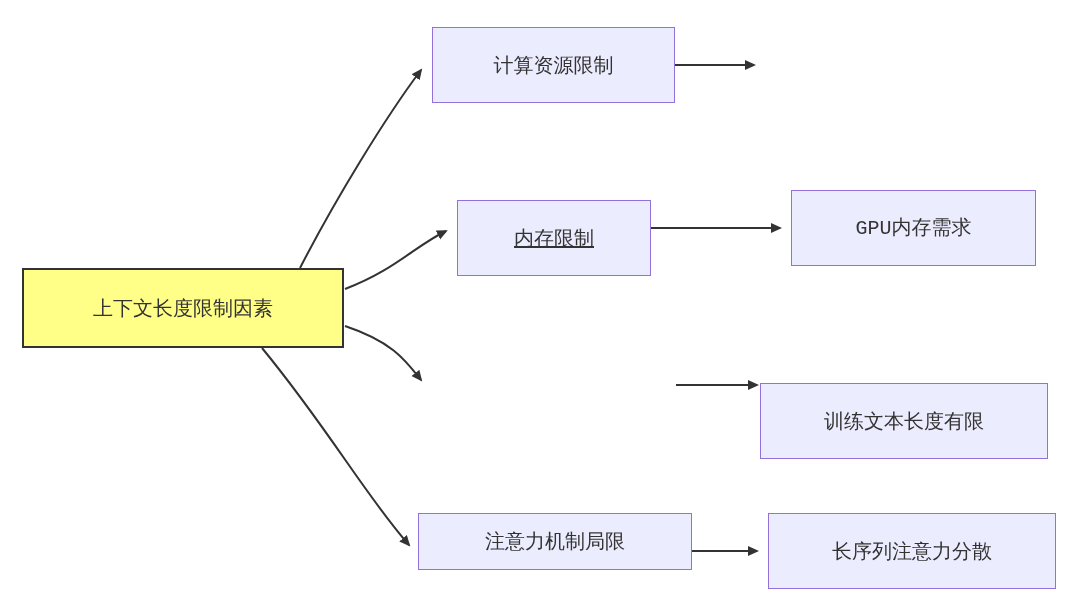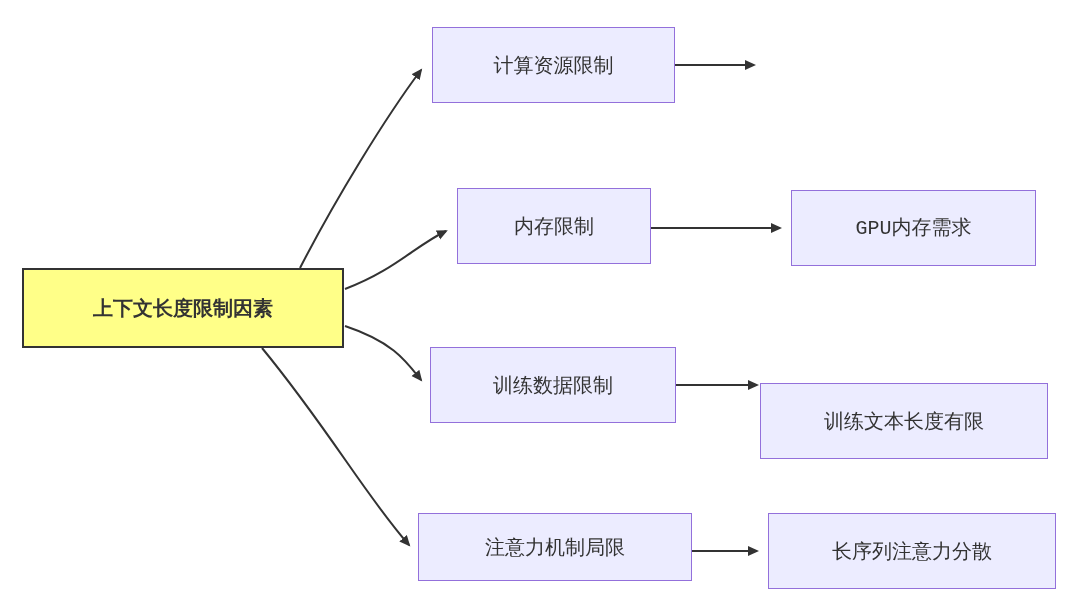--- a/index.html
+++ b/index.html
@@ -43,31 +43,30 @@
     line-height: 1.25;
     padding: 12px 10px;
   }
   .node.branch {
     background: var(--node-fill, #ECECFF);
     border: 1px solid var(--node-border, #9370DB);
   }
   .node.root {
     background: var(--root-fill, #FFFF88);
     border: 2px solid var(--root-border, #333333);
-    font-weight: bold;
   }
   
   .n-root  { left: 22px;  top: 268px; width: 322px; height: 80px; }
   .n-m1    { left: 432px; top: 27px;  width: 243px; height: 76px; }
   .n-r1    { left: 765px; top: 27px;  width: 293px; height: 76px; }
-  .n-m2    { left: 457px; top: 188px; width: 194px; height: 76px; }
+  .n-m2    { left: 457px; top: 200px; width: 194px; height: 76px; text-decoration: underline; }
   .n-r2    { left: 791px; top: 190px; width: 245px; height: 76px; font-family: Liberation Mono, monospace; }
   .n-m3    { left: 430px; top: 347px; width: 246px; height: 76px; }
   .n-r3    { left: 760px; top: 347px; width: 288px; height: 76px; margin-top: 36px; }
-  .n-m4    { left: 418px; top: 513px; width: 274px; height: 68px; }
+  .n-m4    { left: 418px; top: 513px; width: 274px; height: 57px; }
   .n-r4    { left: 768px; top: 513px; width: 288px; height: 76px; }
 </style>
 </head>
 <body>
 
 <div class="canvas">
 
   <svg class="edges" viewBox="0 0 1080 608">
     <defs>
       <marker id="arrow" markerUnits="userSpaceOnUse" markerWidth="14" markerHeight="12" refX="9" refY="5" orient="auto">
@@ -86,19 +85,18 @@
     <path class="edge" d="M 692,551 L 757,551" marker-end="url(#arrow)"></path>
   </svg>
 
   <div class="node root n-root">上下文长度限制因素</div>
 
   <div class="node branch n-m1">计算资源限制</div>
 
   <div class="node branch n-m2">内存限制</div>
   <div class="node branch n-r2">GPU内存需求</div>
 
-  <div class="node branch n-m3">训练数据限制</div>
   <div class="node branch n-r3">训练文本长度有限</div>
 
   <div class="node branch n-m4">注意力机制局限</div>
   <div class="node branch n-r4">长序列注意力分散</div>
 
 </div>
 
 </body></html>

